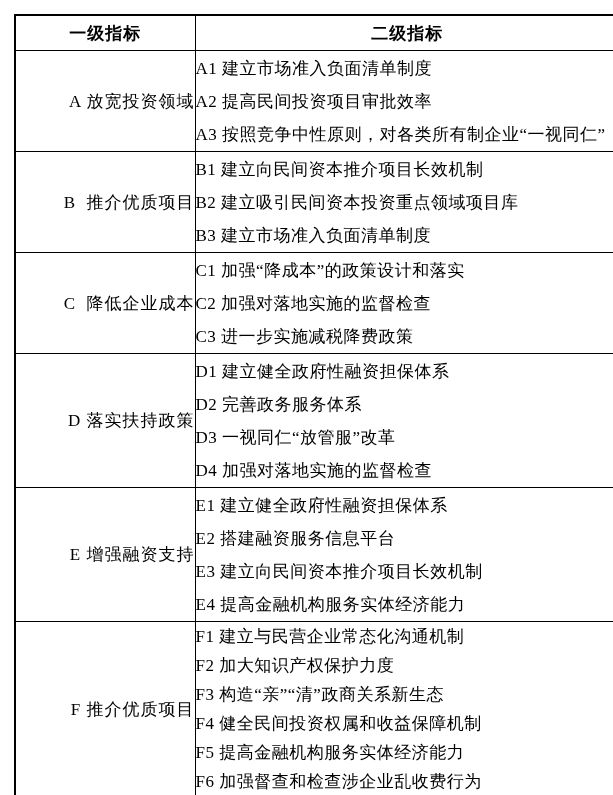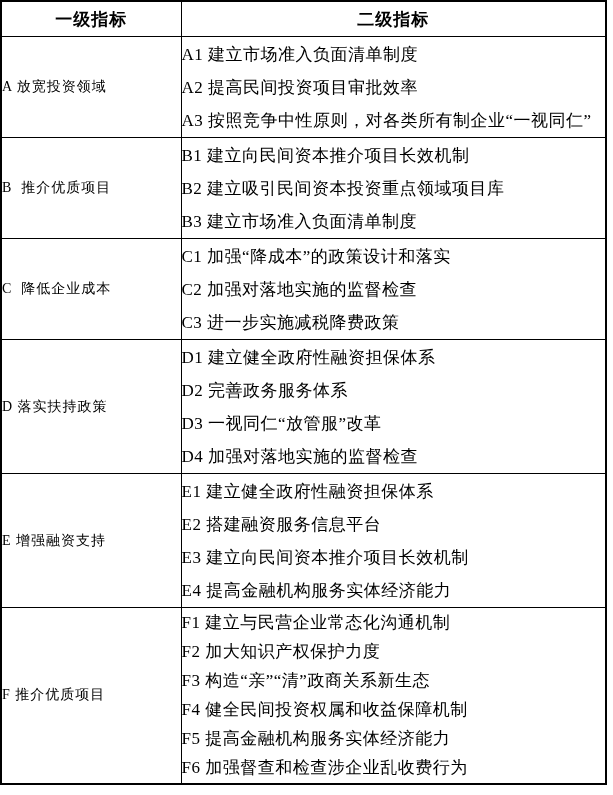--- a/index.html
+++ b/index.html
@@ -6,21 +6,21 @@
     margin: 0;
     padding: 0;
     background: #ffffff;
     color: #000000;
     font-family: "Liberation Serif", "DejaVu Serif", serif;
   }
   .page {
     width: 613px;
     height: 795px;
     box-sizing: border-box;
-    padding: 0;
+    padding: 14px;
     background: #ffffff;
   }
   table.indicator-table {
     border-collapse: collapse;
     width: 605px;
     table-layout: fixed;
     border: 2px solid #000000;
   }
   table.indicator-table th,
   table.indicator-table td {
@@ -31,23 +31,23 @@
   col.c2 { width: 425px; }
   th.col-header {
     height: 34px;
     font-size: 17px;
     font-weight: bold;
     text-align: center;
     vertical-align: middle;
     letter-spacing: 1px;
   }
   td.level1-cell {
-    text-align: left;
+    text-align: right;
     vertical-align: middle;
-    font-size: 14px;
+    font-size: 17px;
     letter-spacing: 1px;
     white-space: pre;
   }
   td.level2-cell {
     vertical-align: middle;
     padding-left: 9px;
     padding-right: 4px;
   }
   .item {
     font-size: 17px;

